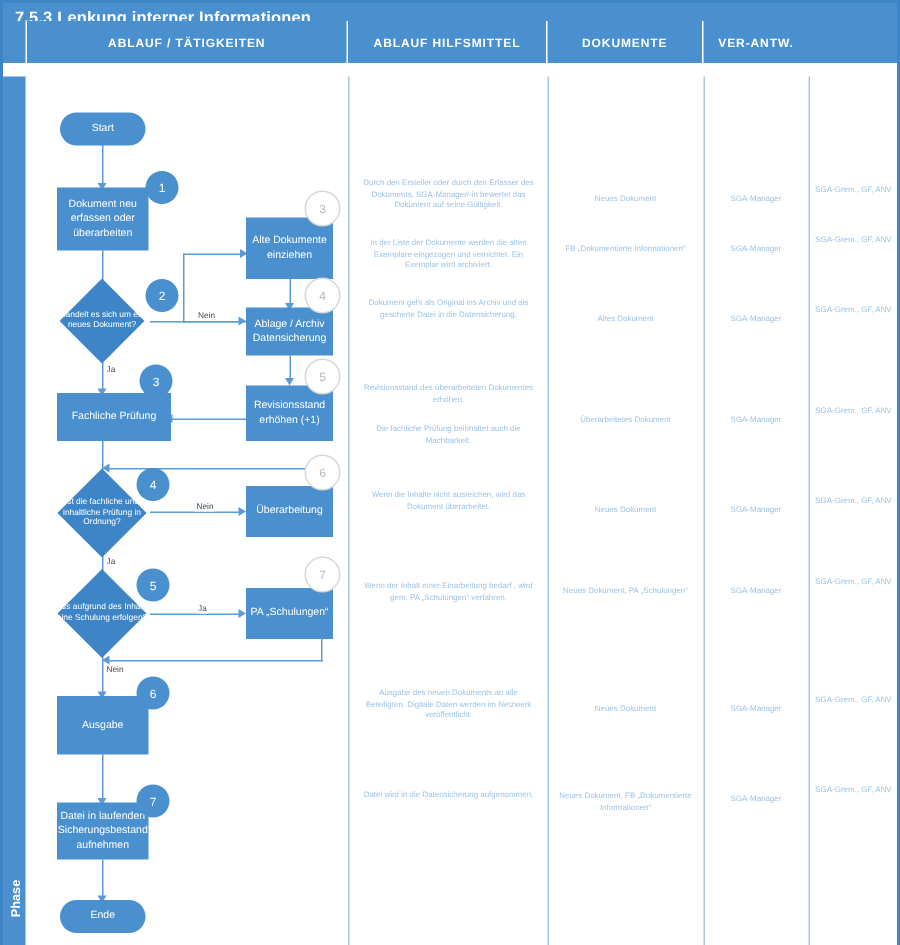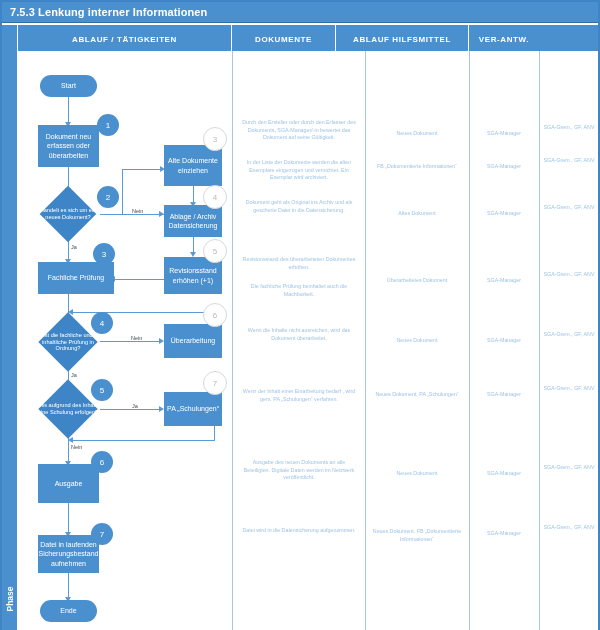--- a/index.html
+++ b/index.html
@@ -22,21 +22,21 @@
     background:#4a90cf;
     border-bottom:1px solid #2f6fa8;
     color:#ffffff;
     font-size:11px;font-weight:bold;
     display:flex;align-items:center;
     padding-left:8px;box-sizing:border-box;
     letter-spacing:.1px;
   }
   
   #header-row{
-    position:absolute;left:0;top:23px;width:596px;height:28px;
+    position:absolute;left:0;top:12px;width:596px;height:28px;
     background:#4a90cf;
     display:flex;
     box-sizing:border-box;
   }
   #header-row .hcell{
     color:#ffffff;
     font-size:8px;font-weight:bold;
     letter-spacing:.6px;
     display:flex;align-items:center;justify-content:center;
     border-right:1px solid #ffffff;
@@ -180,22 +180,22 @@
 
 <div id="page">
 
   <div id="title-bar">
     <span>7.5.3 Lenkung interner Informationen</span>
   </div>
 
   <div id="header-row">
     <div class="hcell c-phase"></div>
     <div class="hcell c1">ABLAUF / TÄTIGKEITEN</div>
+    <div class="hcell c2">ABLAUF HILFSMITTEL</div>
     <div class="hcell c3">DOKUMENTE</div>
-    <div class="hcell c2">ABLAUF HILFSMITTEL</div>
     <div class="hcell c4">VER-ANTW.</div>
   </div>
 
   <div id="phase-band">
     <div id="phase-label">Phase</div>
   </div>
 
   <div id="canvas">
 
     <div class="colsep s1"></div>

